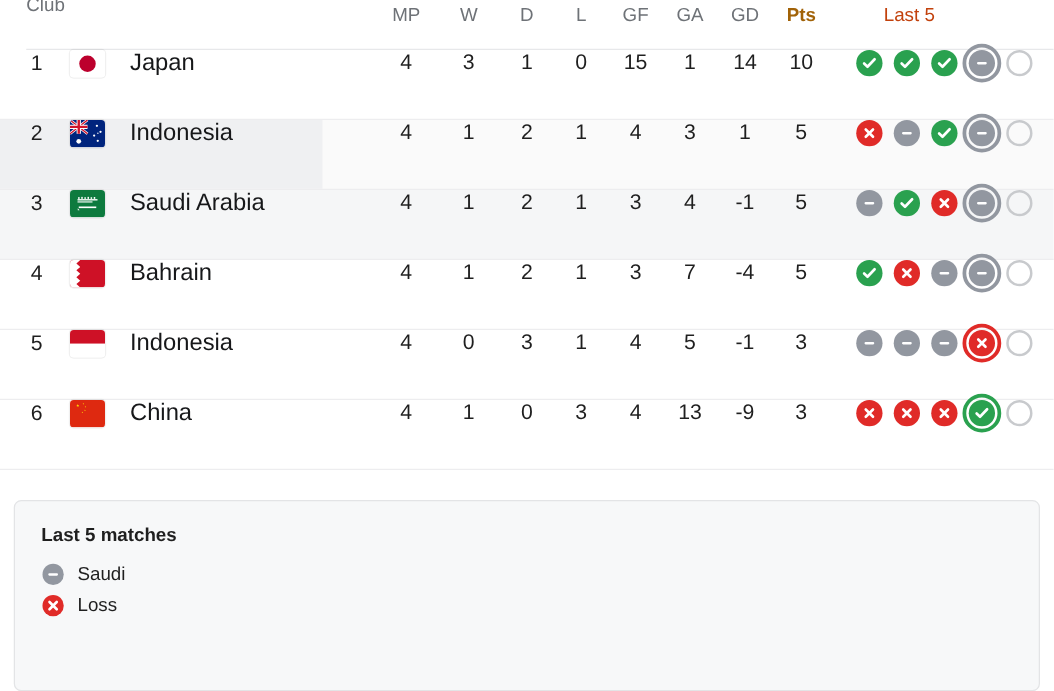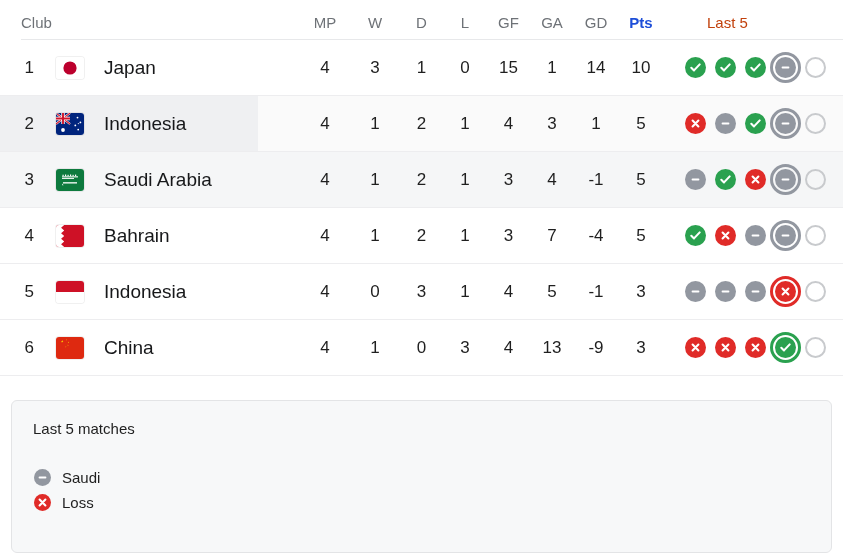--- a/index.html
+++ b/index.html
@@ -18,39 +18,39 @@
 
   
   .standings {
     width: 843px;
     box-sizing: border-box;
     padding: 0;
   }
 
   .row {
     display: flex;
-    align-items: center;
+    align-items: flex-start;
     height: 56px;
     box-sizing: border-box;
     position: relative;
   }
 
   
   .head-row {
     height: 40px;
     padding-top: 4px;
   }
   .head-row .cell,
   .head-row .club-cell {
     color: #6e7277;
     font-size: 15px;
     font-weight: 400;
   }
   .head-row .cell.pts {
-    color: #1d4ed8;
+    color: #a16207;
     font-weight: bold;
   }
   .head-underline {
     position: absolute;
     left: 21px;
     right: 0px;
     bottom: 0;
     height: 1px;
     background: #e7e8ea;
   }
@@ -193,23 +193,23 @@
     width: 821px;
     box-sizing: border-box;
     background: #f7f8f9;
     border: 1px solid #e3e4e6;
     border-radius: 6px;
     padding: 19px 21px 18px 21px;
     height: 153px;
   }
   .legend-title {
     font-size: 15px;
-    font-weight: normal;
+    font-weight: bold;
     color: #1f1f1f;
-    margin-bottom: 28px;
+    margin-bottom: 10px;
   }
   .legend-item {
     display: flex;
     align-items: center;
     height: 25px;
   }
   .legend-key {
     width: 17px;
     height: 17px;
     border-radius: 50%;

